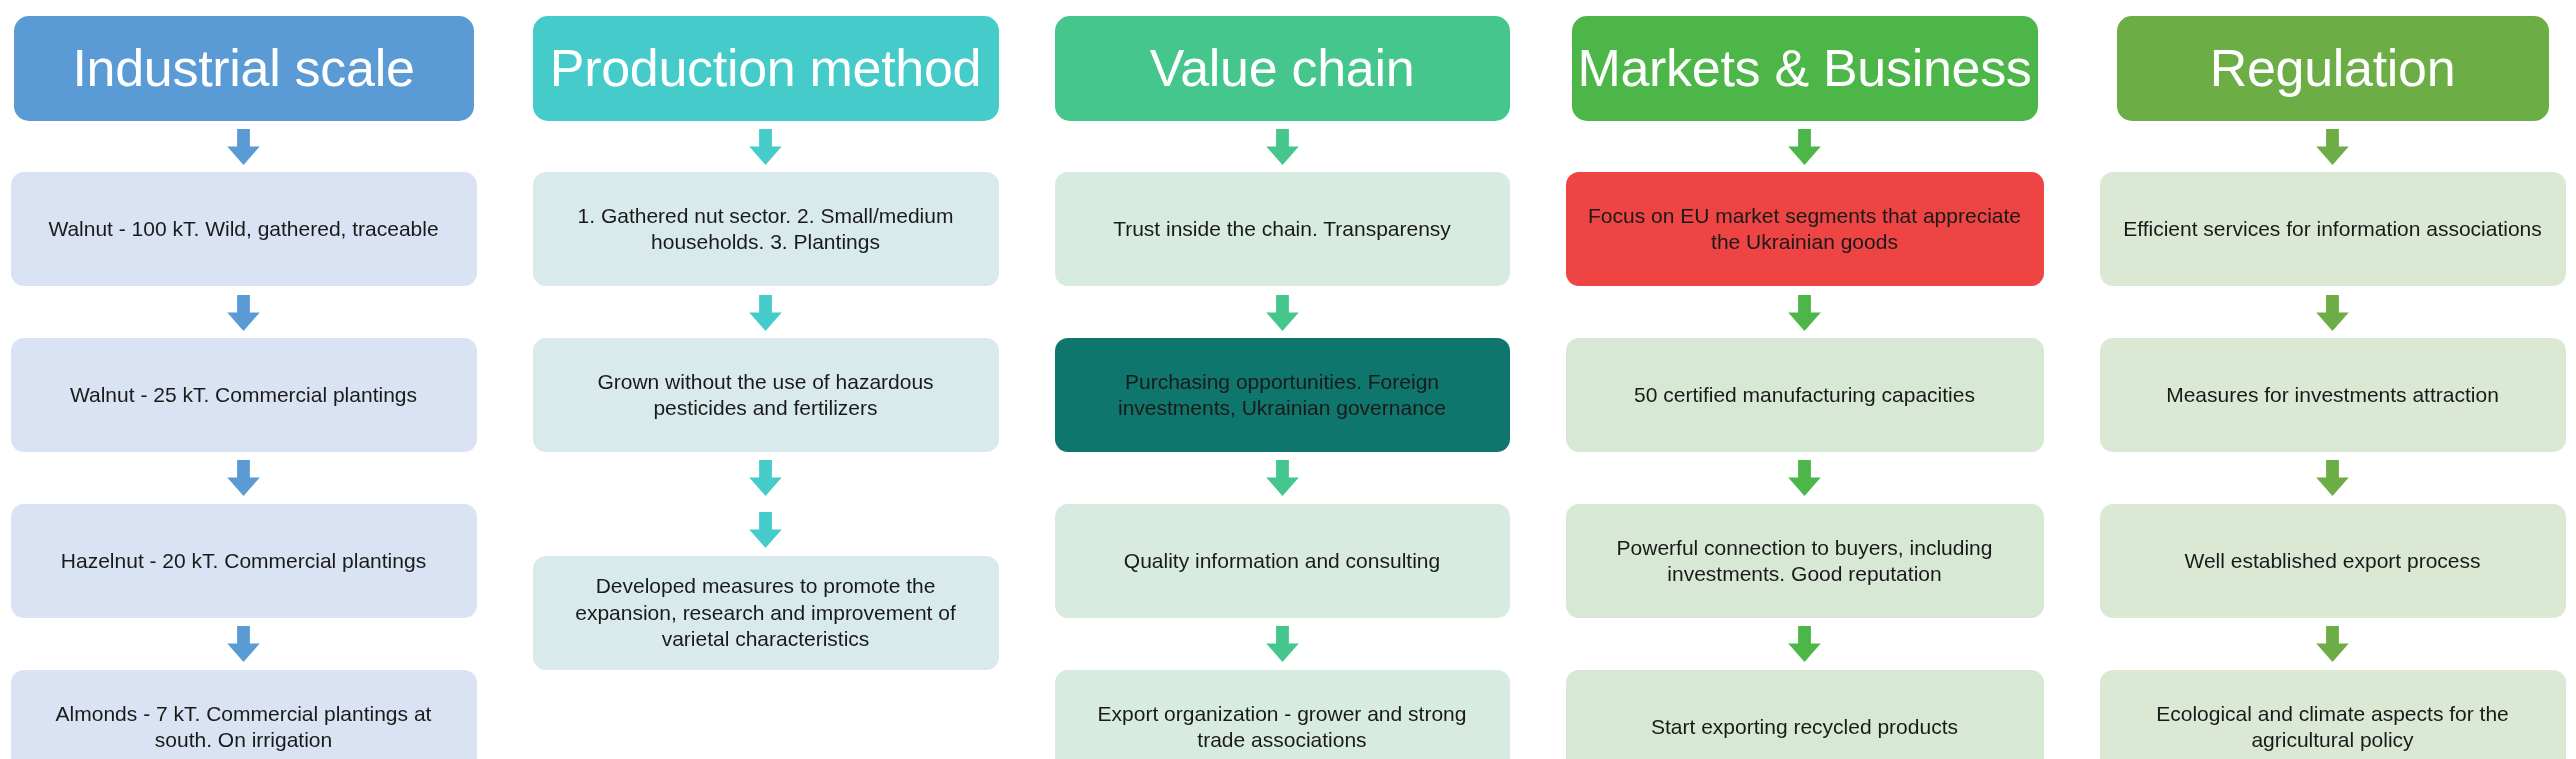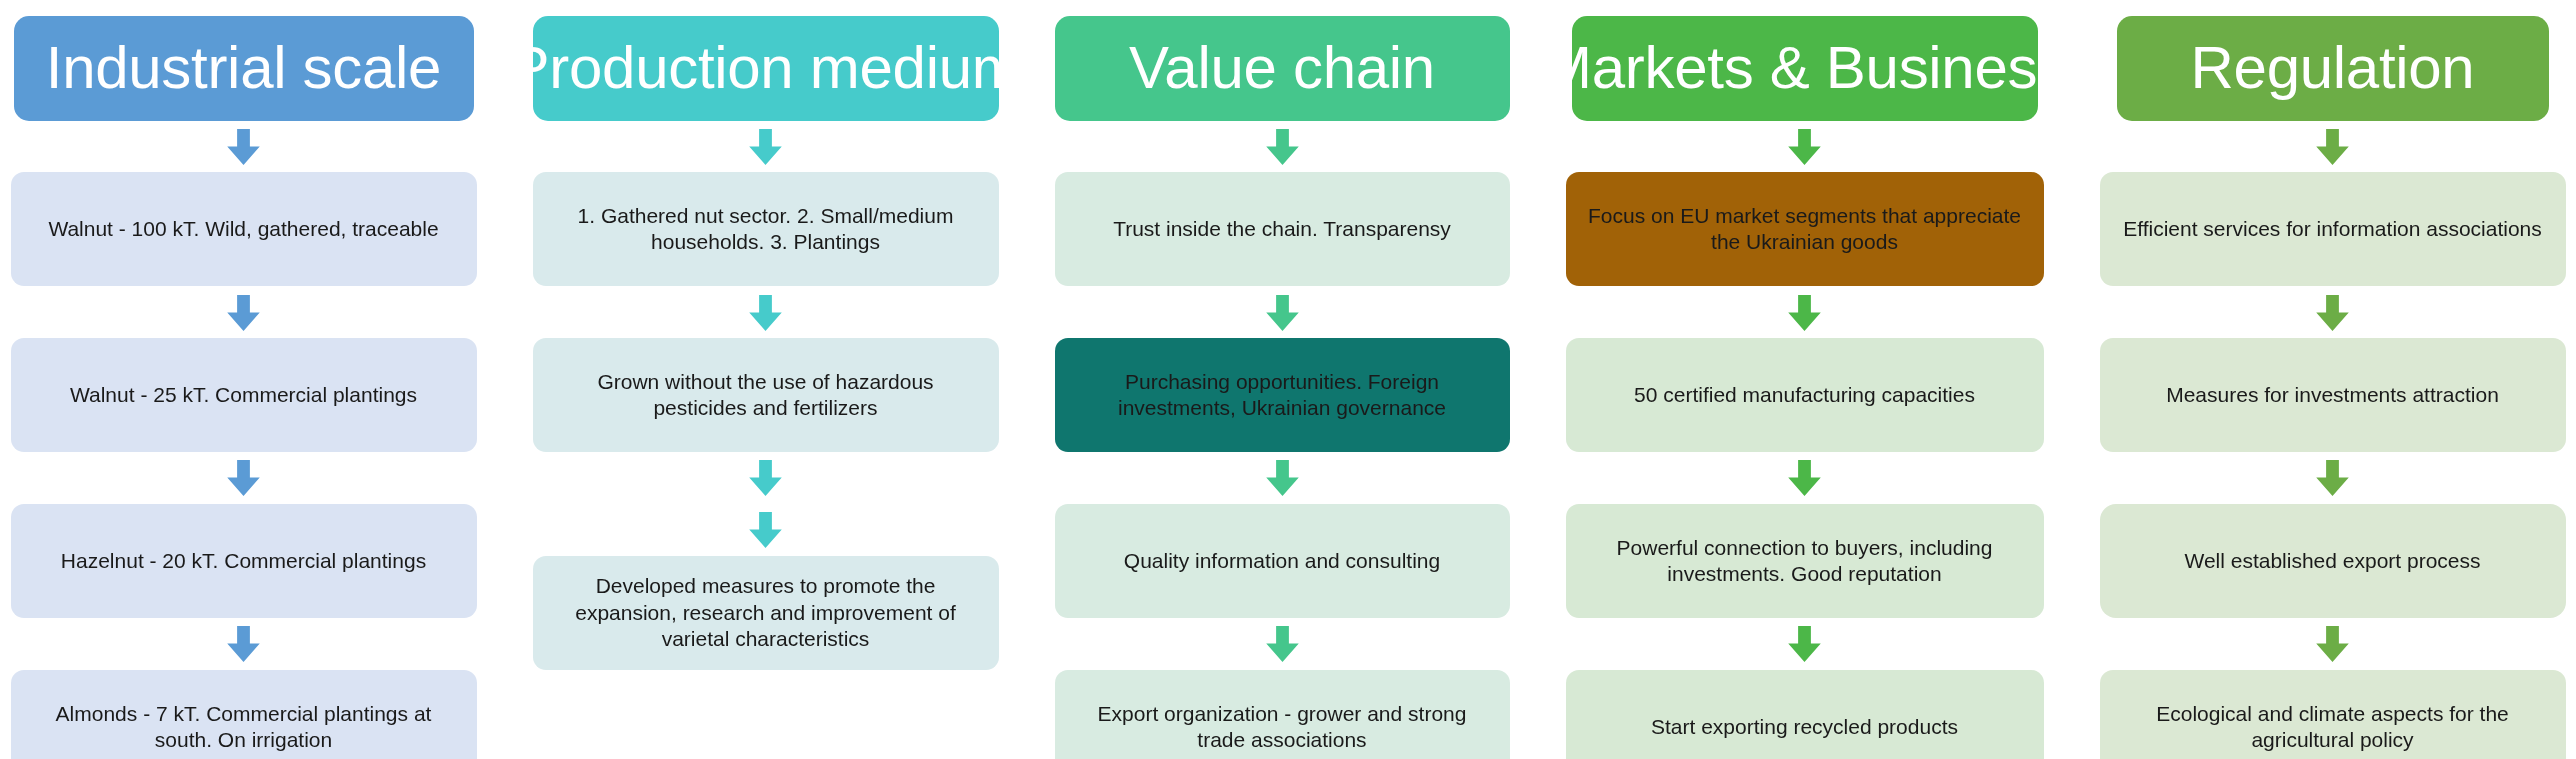--- a/index.html
+++ b/index.html
@@ -56,21 +56,21 @@
   }
   
   .col-0 .header-box { width: 460px; }
   .col-1 .header-box { width: 466px; }
   .col-2 .header-box { width: 455px; }
   .col-3 .header-box { width: 466px; }
   .col-4 .header-box { width: 432px; }
 
   .header-label {
     color: #ffffff;
-    font-size: 60px;
+    font-size: 52px;
     line-height: 1.0;
     font-weight: 400;
     letter-spacing: -0.3px;
     white-space: nowrap;
     text-align: center;
   }
 
   .arrow {
     width: 33px;
     height: 36px;
@@ -136,21 +136,21 @@
           <path d="M17 0 H39 V30 H56 L28 62 L0 30 H17 Z" fill="#5b9bd5"></path>
         </svg>
     </div>
     <div class="content-box" style="background: rgb(218, 227, 243);">
       <span class="content-label">Almonds - 7 kT. Commercial plantings at south. On irrigation</span>
     </div>
   </div>
 
   <div class="column col-1">
     <div class="header-box" style="background: rgb(70, 203, 203);">
-      <span class="header-label">Production medium</span>
+      <span class="header-label">Production method</span>
     </div>
     <div class="arrow">
       <svg viewBox="0 0 56 62" xmlns="http://www.w3.org/2000/svg">
           <path d="M17 0 H39 V30 H56 L28 62 L0 30 H17 Z" fill="#46cbcb"></path>
         </svg>
     </div>
     <div class="content-box" style="background: rgb(217, 234, 236);">
       <span class="content-label">1. Gathered nut sector. 2. Small/medium households. 3. Plantings</span>
     </div>
     <div class="arrow">
@@ -216,21 +216,21 @@
 
   <div class="column col-3">
     <div class="header-box" style="background: rgb(76, 183, 72);">
       <span class="header-label">Markets &amp; Business</span>
     </div>
     <div class="arrow">
       <svg viewBox="0 0 56 62" xmlns="http://www.w3.org/2000/svg">
           <path d="M17 0 H39 V30 H56 L28 62 L0 30 H17 Z" fill="#4cb748"></path>
         </svg>
     </div>
-    <div class="content-box" style="background: #a16207;">
+    <div class="content-box" style="background: #ef4444;">
       <span class="content-label">Focus on EU market segments that appreciate the Ukrainian goods</span>
     </div>
     <div class="arrow">
       <svg viewBox="0 0 56 62" xmlns="http://www.w3.org/2000/svg">
           <path d="M17 0 H39 V30 H56 L28 62 L0 30 H17 Z" fill="#4cb748"></path>
         </svg>
     </div>
     <div class="content-box" style="background: rgb(215, 233, 212);">
       <span class="content-label">50 certified manufacturing capacities</span>
     </div>
@@ -270,21 +270,21 @@
         </svg>
     </div>
     <div class="content-box" style="background: rgb(219, 232, 211);">
       <span class="content-label">Measures for investments attraction</span>
     </div>
     <div class="arrow">
       <svg viewBox="0 0 56 62" xmlns="http://www.w3.org/2000/svg">
           <path d="M17 0 H39 V30 H56 L28 62 L0 30 H17 Z" fill="#6cad46"></path>
         </svg>
     </div>
-    <div class="content-box" style="background: rgb(219, 232, 211); border-radius: 16px;">
+    <div class="content-box" style="background: rgb(219, 232, 211);">
       <span class="content-label">Well established export process</span>
     </div>
     <div class="arrow">
       <svg viewBox="0 0 56 62" xmlns="http://www.w3.org/2000/svg">
           <path d="M17 0 H39 V30 H56 L28 62 L0 30 H17 Z" fill="#6cad46"></path>
         </svg>
     </div>
     <div class="content-box" style="background: rgb(219, 232, 211);">
       <span class="content-label">Ecological and climate aspects for the agricultural policy</span>
     </div>

